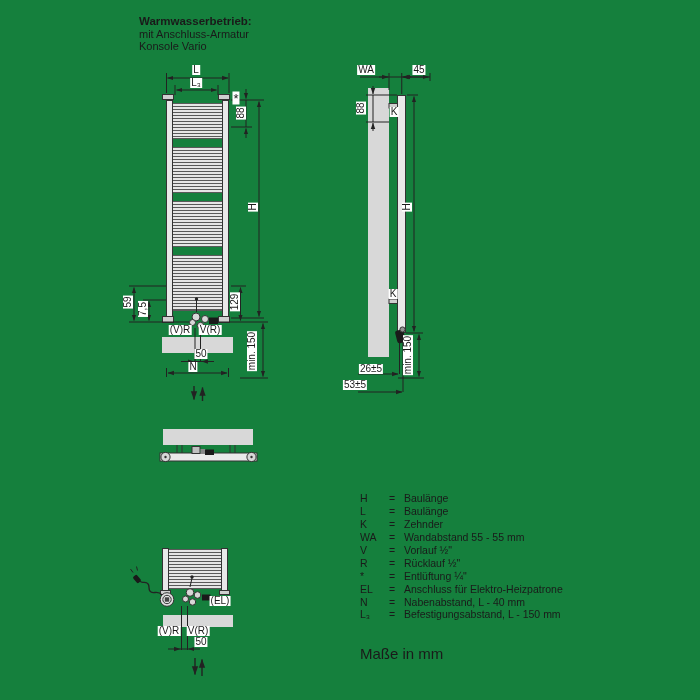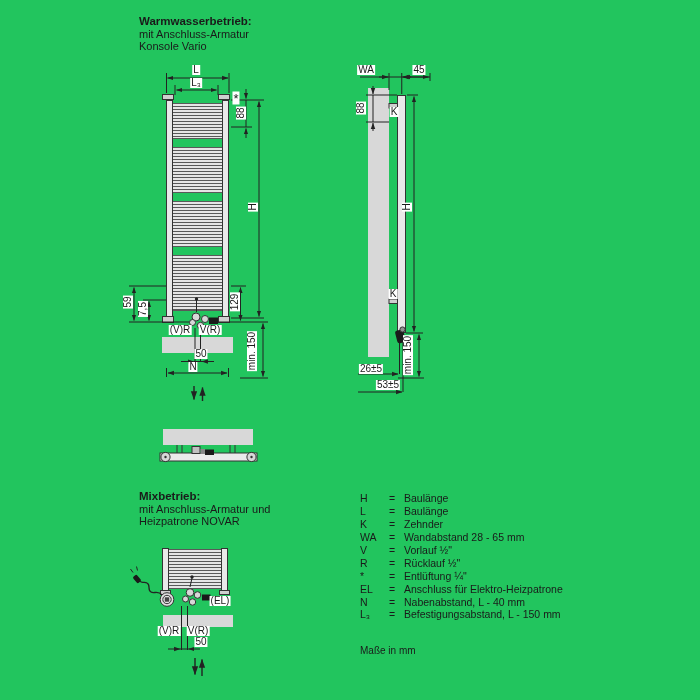--- a/index.html
+++ b/index.html
@@ -1,49 +1,44 @@
 <!DOCTYPE html>
 <html><head>
 <meta charset="utf-8">
 <style>
   html,body { margin:0; padding:0; background:#fff; }
-  .page { position:relative; width:700px; height:700px; background:#22c55e;
+  .page { position:relative; width:700px; height:700px; background:#15803d;
           font-family:"Liberation Sans", sans-serif; color:#1a1a1a; overflow:hidden; }
   .hdr { position:absolute; font-size:11px; line-height:12.5px; }
   .hdr .t { font-weight:bold; font-size:11.5px; }
   .fill { position:absolute; background:#d8d8d8; }
   .tube { position:absolute; background:#e9e9e9; border:1px solid #333; box-sizing:border-box; }
   .cap  { position:absolute; background:#cfcfcf; border:1px solid #333; box-sizing:border-box; }
   .rungs { position:absolute; border-bottom:1px solid #595959; box-sizing:border-box;
            background:repeating-linear-gradient(to bottom,#595959 0,#595959 1px,#e6e6e6 1px,#e6e6e6 3px); }
   svg.lines { position:absolute; left:0; top:0; }
   .lbl { position:absolute; font-size:10px; line-height:1; white-space:nowrap;
          transform:translate(-50%,-50%); background:#fff; padding:0 1px; }
   .rot { transform:translate(-50%,-50%) rotate(-90deg); }
   .star { font-size:13px; }
   .legend { position:absolute; left:360px; top:492px; font-size:10.5px; }
   .lrow { display:flex; height:12.9px; align-items:center; }
   .labbr { width:29px; }
   .leq { width:15px; }
-  .note { position:absolute; left:360px; top:645px; font-size:10px; }
+  .note { position:absolute; left:360px; top:645px; font-size:15px; }
 </style>
 </head>
 <body>
 
 <div class="page">
 
   <div class="hdr" style="left:139px;top:15px">
     <div class="t">Warmwasserbetrieb:</div>
     <div>mit Anschluss-Armatur</div>
     <div>Konsole Vario</div>
-  </div>
-  <div class="hdr" style="left:139px;top:490px">
-    <div class="t">Mixbetrieb:</div>
-    <div>mit Anschluss-Armatur und</div>
-    <div>Heizpatrone NOVAR</div>
   </div>
 
   <div class="cap" style="left:162px;top:94px;width:12px;height:6px"></div>
   <div class="cap" style="left:218px;top:94px;width:12px;height:6px"></div>
   <div class="tube" style="left:166px;top:100px;width:7px;height:218px"></div>
   <div class="tube" style="left:222px;top:100px;width:7px;height:218px"></div>
   <div class="rungs" style="left:173px;top:103px;width:49px;height:36px"></div>
   <div class="rungs" style="left:173px;top:147px;width:49px;height:46px"></div>
   <div class="rungs" style="left:173px;top:201px;width:49px;height:46px"></div>
   <div class="rungs" style="left:173px;top:255px;width:49px;height:56px"></div>
@@ -211,21 +206,21 @@
   <span class="lbl rot" style="left:252px;top:351px">min. 150</span>
 
   <span class="lbl" style="left:366px;top:70px">WA</span>
   <span class="lbl" style="left:419px;top:70px">45</span>
   <span class="lbl rot" style="left:361px;top:108px">88</span>
   <span class="lbl" style="left:394px;top:112px">K</span>
   <span class="lbl" style="left:393px;top:294px">K</span>
   <span class="lbl rot" style="left:407px;top:207px">H</span>
   <span class="lbl rot" style="left:408px;top:355px">min. 150</span>
   <span class="lbl" style="left:371px;top:369px">26±5</span>
-  <span class="lbl" style="left:388px;top:385px">53±5</span>
+  <span class="lbl" style="left:355px;top:385px">53±5</span>
 
   <span class="lbl" style="left:220px;top:601px">(EL)</span>
   <span class="lbl" style="left:169px;top:631px">(V)R</span>
   <span class="lbl" style="left:198px;top:631px">V(R)</span>
   <span class="lbl" style="left:201px;top:642px">50</span>
 
   <div class="legend">
     <div class="lrow">
         <span class="labbr">H</span>
         <span class="leq">=</span>
@@ -237,21 +232,21 @@
         <span class="ldesc">Baulänge</span>
       </div>
     <div class="lrow">
         <span class="labbr">K</span>
         <span class="leq">=</span>
         <span class="ldesc">Zehnder</span>
       </div>
     <div class="lrow">
         <span class="labbr">WA</span>
         <span class="leq">=</span>
-        <span class="ldesc">Wandabstand 28 - 65 mm</span>
+        <span class="ldesc">Wandabstand 55 - 55 mm</span>
       </div>
     <div class="lrow">
         <span class="labbr">V</span>
         <span class="leq">=</span>
         <span class="ldesc">Vorlauf ½"</span>
       </div>
     <div class="lrow">
         <span class="labbr">R</span>
         <span class="leq">=</span>
         <span class="ldesc">Rücklauf ½"</span>

